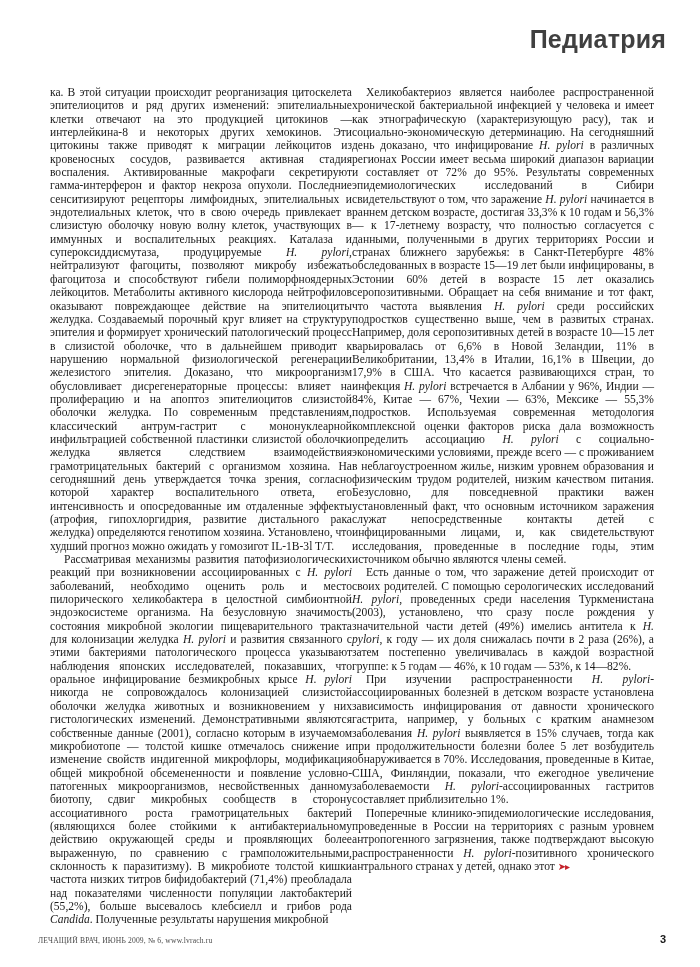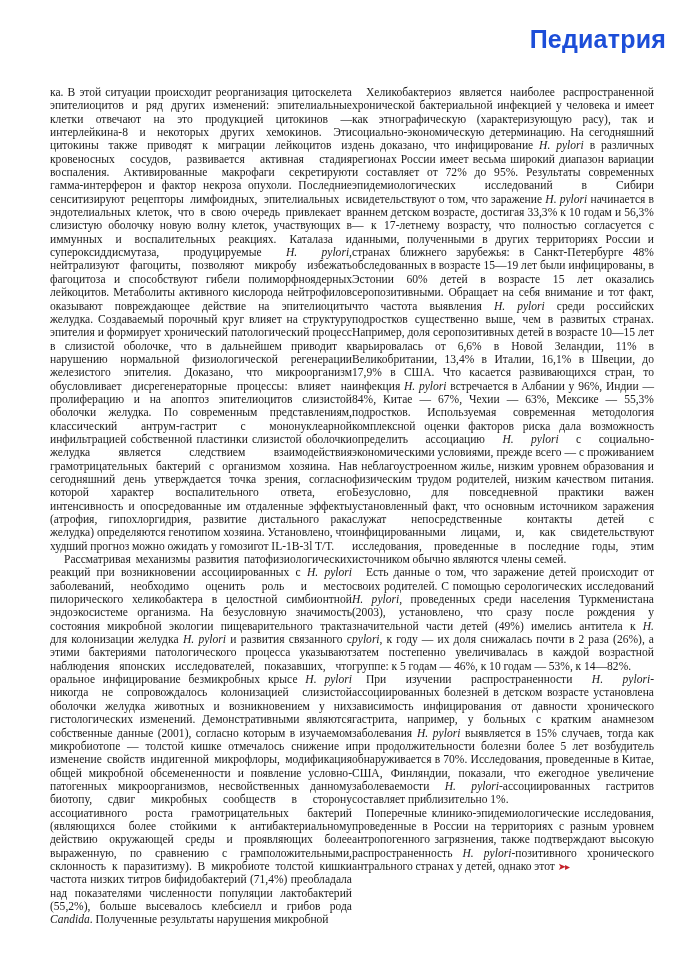--- a/index.html
+++ b/index.html
@@ -33,21 +33,21 @@
     height: 34px;
     display: flex;
     align-items: center;
     justify-content: flex-end;
   }
   .masthead-title {
     font-family: "Liberation Sans", "DejaVu Sans", sans-serif;
     font-weight: bold;
     font-size: 25px;
     letter-spacing: 0.2px;
-    color: #1d4ed8;
+    color: #404040;
     line-height: 1;
   }
 
   
   .columns {
     position: absolute;
     top: 86px;
     left: 50px;
     width: 626px;
     height: 830px;
@@ -135,19 +135,23 @@
 
     <div class="col">
 
 
       <p><span>Хеликобактериоз является наиболее распространенной хронической бактериальной инфекцией у человека и имеет как этнографическую (характеризующую расу), так и социально-экономическую детерминацию. На сегодняшний день доказано, что инфицирование </span><i class="sci">H. pylori</i><span> в различных регионах России имеет весьма широкий диапазон вариации и составляет от 72% до 95%. Результаты современных эпидемиологических исследований в Сибири свидетельствуют о том, что заражение </span><i class="sci">H. pylori</i><span> начинается в раннем детском возрасте, достигая 33,3% к 10 годам и 56,3% — к 17-летнему возрасту, что полностью согласуется с данными, полученными в других территориях России и странах ближнего зарубежья: в Санкт-Петербурге 48% обследованных в возрасте 15—19 лет были инфицированы, в Эстонии 60% детей в возрасте 15 лет оказались серопозитивными. Обращает на себя внимание и тот факт, что частота выявления </span><i class="sci">H. pylori</i><span> среди российских подростков существенно выше, чем в развитых странах. Например, доля серопозитивных детей в возрасте 10—15 лет варьировалась от 6,6% в Новой Зеландии, 11% в Великобритании, 13,4% в Италии, 16,1% в Швеции, до 17,9% в США. Что касается развивающихся стран, то инфекция </span><i class="sci">H. pylori</i><span> встречается в Албании у 96%, Индии — 84%, Китае — 67%, Чехии — 63%, Мексике — 55,3% подростков. Используемая современная методология комплексной оценки факторов риска дала возможность определить ассоциацию </span><i class="sci">H. pylori</i><span> с социально-экономическими условиями, прежде всего — с проживанием в неблагоустроенном жилье, низким уровнем образования и физическим трудом родителей, низким качеством питания. Безусловно, для повседневной практики важен установленный факт, что основным источником заражения служат непосредственные контакты детей с инфицированными лицами, и, как свидетельствуют исследования, проведенные в последние годы, этим источником обычно являются члены семей.</span></p>
 
       <p><span>Есть данные о том, что заражение детей происходит от своих родителей. С помощью серологических исследований </span><i class="sci">H. pylori</i><span>, проведенных среди населения Туркменистана (2003), установлено, что сразу после рождения у значительной части детей (49%) имелись антитела к </span><i class="sci">H. pylori</i><span>, к году — их доля снижалась почти в 2 раза (26%), а затем постепенно увеличивалась в каждой возрастной группе: к 5 годам — 46%, к 10 годам — 53%, к 14—82%.</span></p>
 
       <p><span>При изучении распространенности </span><i class="sci">H. pylori</i><span>-ассоциированных болезней в детском возрасте установлена зависимость инфицирования от давности хронического гастрита, например, у больных с кратким анамнезом заболевания </span><i class="sci">H. pylori</i><span> выявляется в 15% случаев, тогда как при продолжительности болезни более 5 лет возбудитель обнаруживается в 70%. Исследования, проведенные в Китае, США, Финляндии, показали, что ежегодное увеличение заболеваемости </span><i class="sci">H. pylori</i><span>-ассоциированных гастритов составляет приблизительно 1%.</span></p>
 
-      <p><span>Поперечные клинико-эпидемиологические исследования, проведенные в России на территориях с разным уровнем антропогенного загрязнения, также подтверждают высокую распространенность </span><i class="sci">H. pylori</i><span>-позитивного хронического антрального странах у детей, однако этот </span><span class="arrow">➤▸</span></p>
+      <p><span>Поперечные клинико-эпидемиологические исследования, проведенные в России на территориях с разным уровнем антропогенного загрязнения, также подтверждают высокую распространенности </span><i class="sci">H. pylori</i><span>-позитивного хронического антрального странах у детей, однако этот </span><span class="arrow">➤▸</span></p>
 
     </div>
   </div>
 
+  <div class="footer">
+    <div class="footer-credit">ЛЕЧАЩИЙ ВРАЧ,  ИЮНЬ 2009, № 6, www.lvrach.ru</div>
+    <div class="footer-pageno">3</div>
+  </div>
 
 </div>
 
 </body></html>

